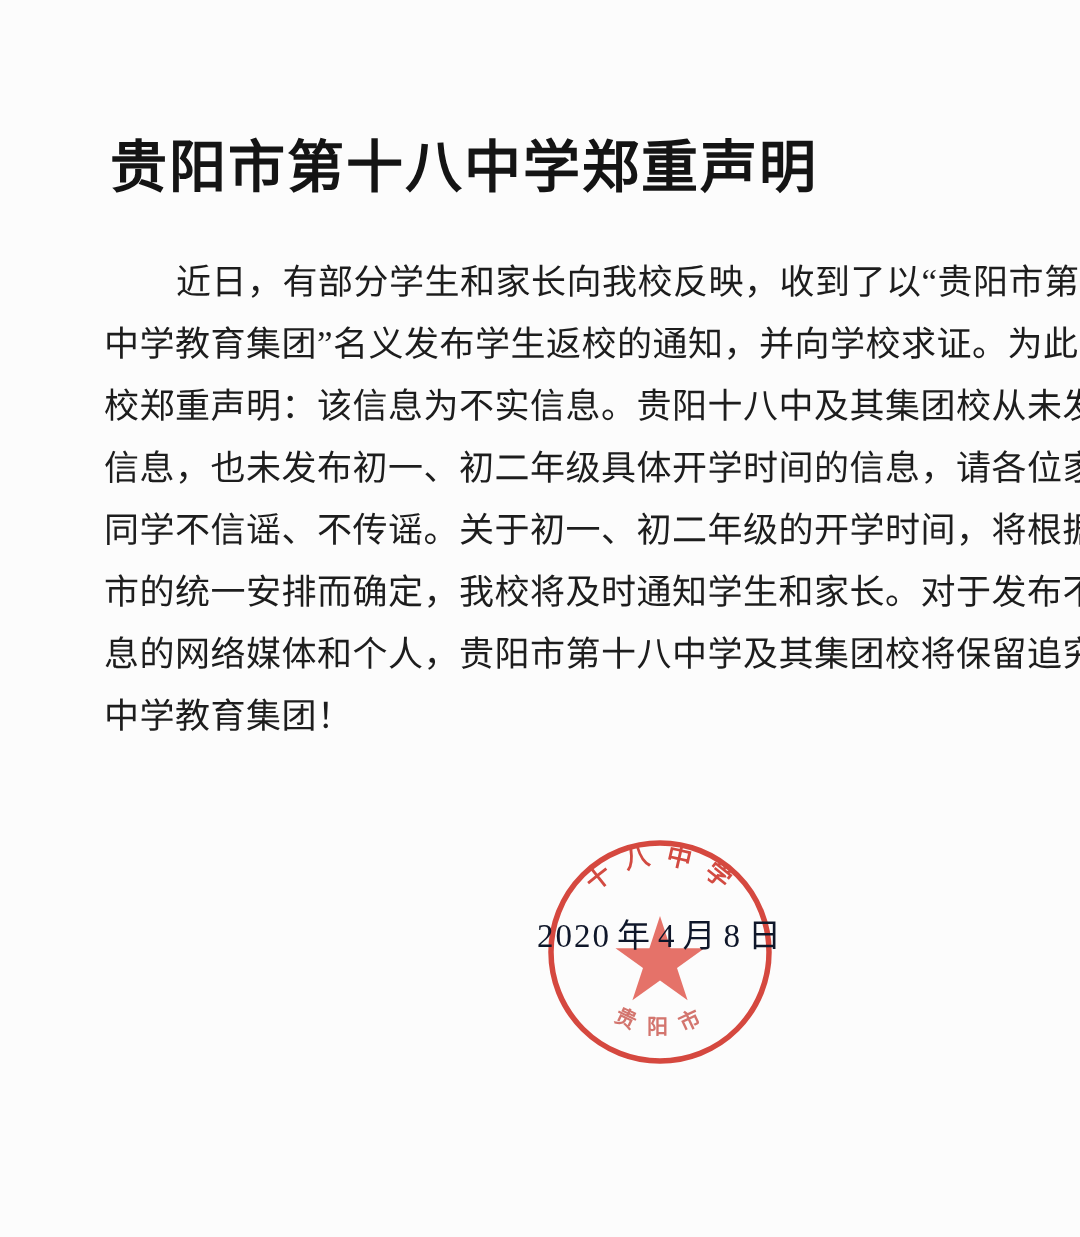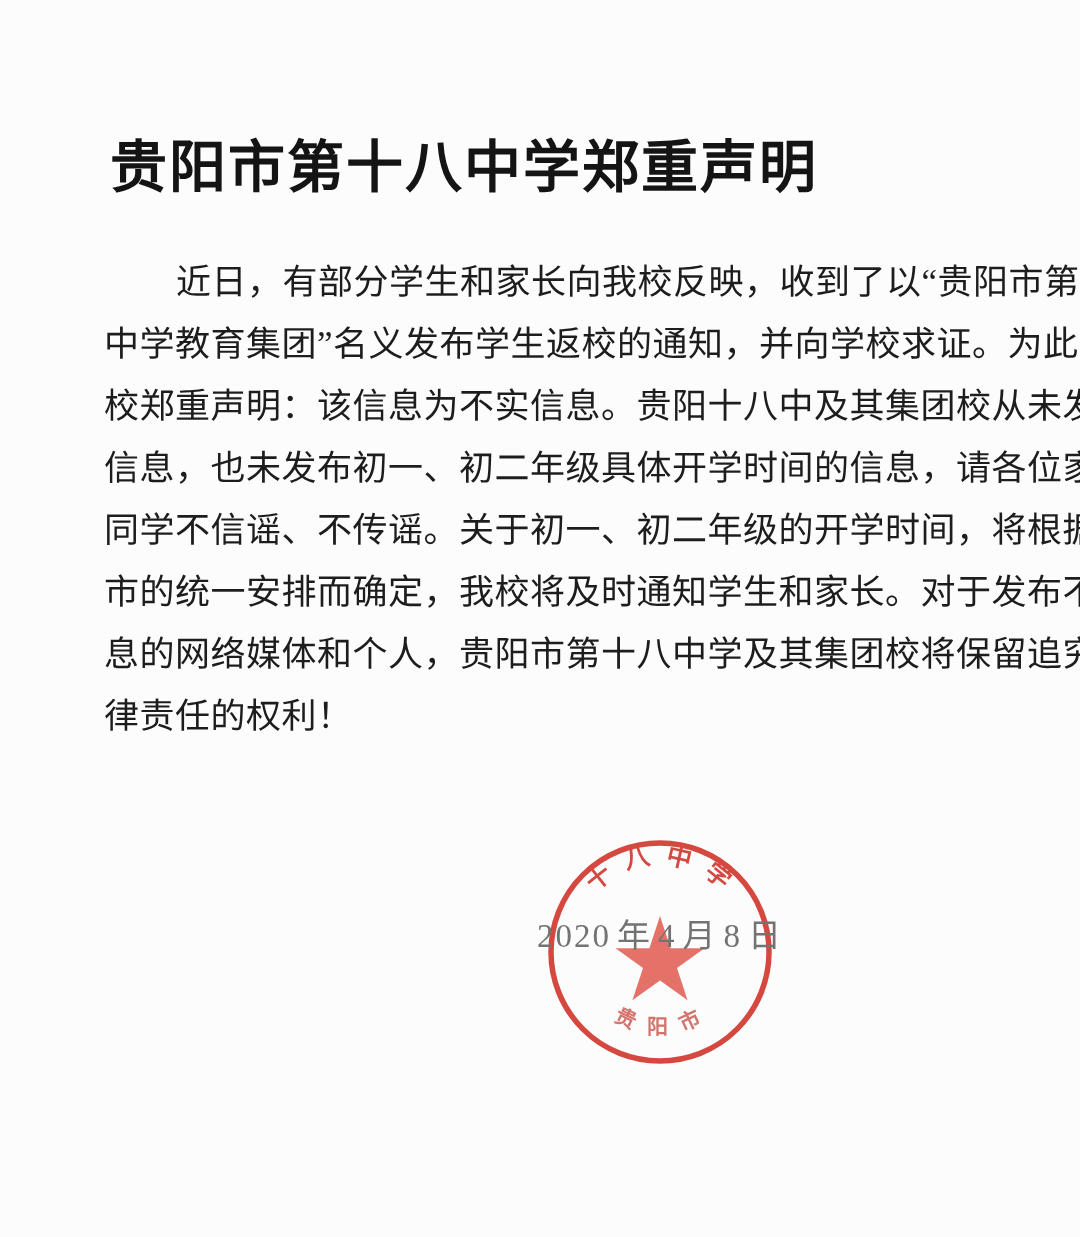--- a/index.html
+++ b/index.html
@@ -79,21 +79,21 @@
     position: relative;
     z-index: 3;
   }
 
   .sign-date {
     margin-top: 26px;
     font-family: "Liberation Serif", "DejaVu Serif", serif;
     font-size: 33px;
     line-height: 40px;
     letter-spacing: 2px;
-    color: #737373;
+    color: #0f172a;
     white-space: nowrap;
     position: relative;
     z-index: 3;
   }
   .sign-date .seg { margin: 0 3px; }
 
   
   .seal {
     position: absolute;
     left: 546px;
@@ -127,21 +127,21 @@
   <h1 class="doc-title">贵阳市第十八中学郑重声明</h1>
 
   <div class="body-block">
     <div class="body-line indent">近日，有部分学生和家长向我校反映，收到了以“贵阳市第 18</div>
     <div class="body-line">中学教育集团”名义发布学生返校的通知，并向学校求证。为此，我</div>
     <div class="body-line">校郑重声明：该信息为不实信息。贵阳十八中及其集团校从未发布此</div>
     <div class="body-line">信息，也未发布初一、初二年级具体开学时间的信息，请各位家长和</div>
     <div class="body-line">同学不信谣、不传谣。关于初一、初二年级的开学时间，将根据省、</div>
     <div class="body-line">市的统一安排而确定，我校将及时通知学生和家长。对于发布不实信</div>
     <div class="body-line">息的网络媒体和个人，贵阳市第十八中学及其集团校将保留追究法</div>
-    <div class="body-line">律责任的权利！</div>
+    <div class="body-line">中学教育集团！</div>
   </div>
 
   <div class="seal">
     <svg viewBox="0 0 228 228" xmlns="http://www.w3.org/2000/svg">
       <defs>
         <path id="arcTop" d="M 26 114 A 88 88 0 0 1 202 114" fill="none"></path>
         <path id="arcBottom" d="M 32 114 A 82 82 0 0 0 196 114" fill="none"></path>
       </defs>
 
       <circle cx="114" cy="114" r="109" fill="none" stroke="#d2392f" stroke-width="5.5"></circle>

